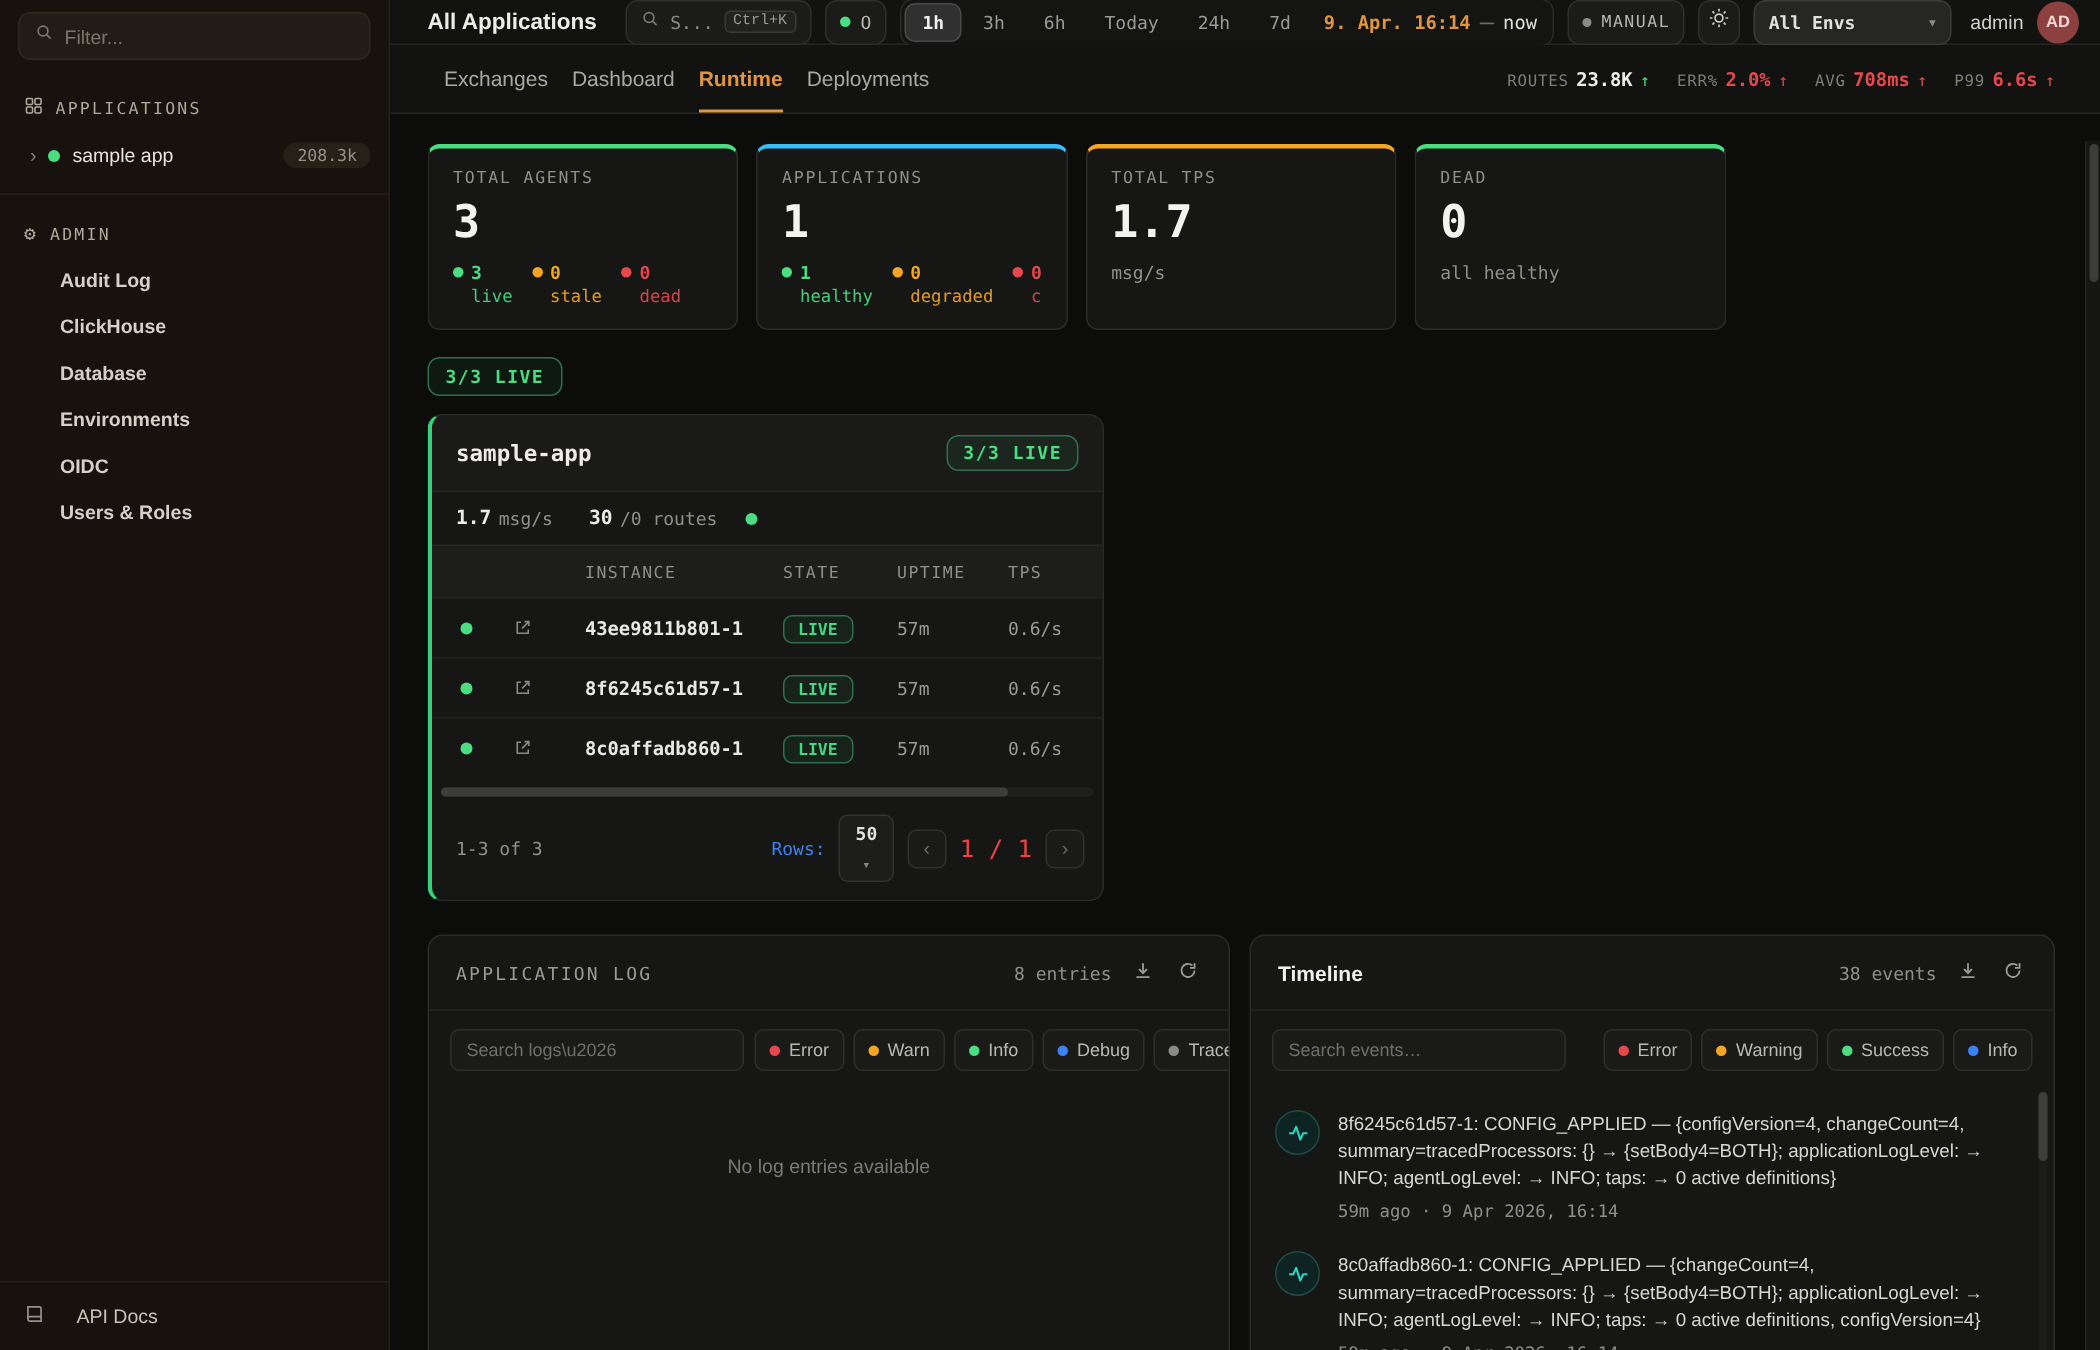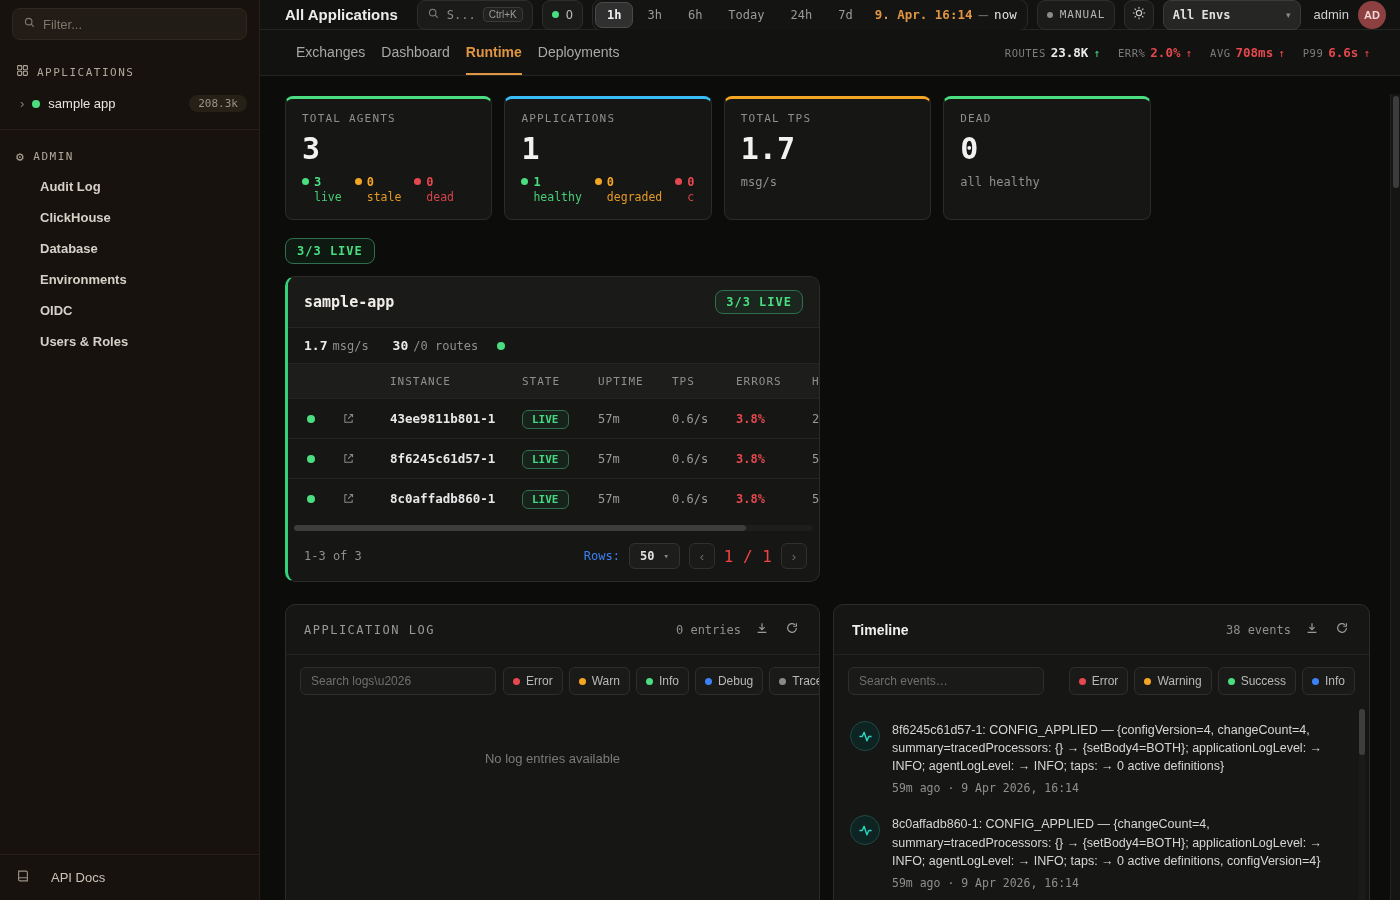--- a/index.html
+++ b/index.html
@@ -27,21 +27,21 @@
   .sb-divider { height:1px; background:#282018; margin:10px 0; }
   .sb-admin-item { padding:8px 16px 8px 40px; font-size:13px; font-weight:600; color:#d6d1c8; cursor:pointer; }
   .sb-footer { margin-top:auto; border-top:1px solid #282018; padding:14px 16px; display:flex; align-items:center; gap:21px; color:#c9c3b8; font-size:13px; cursor:pointer; }
 
   
   .main { flex:1; display:flex; flex-direction:column; position:relative; min-width:0; }
   .topbar { height:30px; background:#121211; border-bottom:1px solid #242423; display:flex; align-items:center; gap:9px; padding:0 14px 0 25px; flex-shrink:0; }
   .page-title { font-size:15px; font-weight:700; color:#ececec; margin-right:10px; white-space:nowrap; }
   .hbtn { height:30px; background:#1b1b1a; border:1px solid #2e2e2d; border-radius:8px; display:flex; align-items:center; gap:7px; padding:0 9px; cursor:pointer; color:#b5b5b5; }
   .topbar-search .s-text { font-family:"DejaVu Sans Mono", monospace; font-size:12px; color:#8a8a8a; }
-  .kbd { border:1px solid #3a3a3a; background:#222221; border-radius:4px; padding:1px 5px; font-family:Liberation Sans, sans-serif; font-size:10px; color:#9a9a9a; }
+  .kbd { border:1px solid #3a3a3a; background:#222221; border-radius:4px; padding:1px 5px; font-family:Liberation Mono, monospace; font-size:10px; color:#9a9a9a; }
   .online-pill .o-text { font-family:"DejaVu Sans Mono", monospace; font-size:12px; color:#b8b8b8; }
   .range-group { display:flex; align-items:center; background:#141413; border:1px solid #2a2a29; border-radius:9px; padding:2px 6px 2px 2px; gap:2px; }
   .range-btn { height:26px; padding:0 11px; border:1px solid transparent; background:transparent; border-radius:7px; color:#9a9a9a; font-family:"DejaVu Sans Mono", monospace; font-size:12px; cursor:pointer; }
   .range-btn.active { background:#303030; border-color:#4a4a4a; color:#f0f0f0; font-weight:700; }
   .dt-text { font-family:"DejaVu Sans Mono", monospace; font-size:12.5px; font-weight:700; color:#e09543; margin-left:8px; white-space:nowrap; }
   .dt-dash { color:#6a6a6a; margin:0 4px; font-family:"DejaVu Sans Mono", monospace; }
   .dt-now { font-family:"DejaVu Sans Mono", monospace; font-size:12.5px; color:#e0e0e0; padding-right:4px; }
   .manual-btn { margin-left:auto; }
   .manual-btn .m-text { font-family:"DejaVu Sans Mono", monospace; font-size:11px; letter-spacing:1px; color:#b5b5b5; }
   .m-dot { width:6px; height:6px; border-radius:50%; background:#8a8a8a; }
@@ -79,21 +79,21 @@
   .bk .dot { width:7px; height:7px; margin-top:3px; }
   .bk-col { display:flex; flex-direction:column; line-height:1.3; font-family:"DejaVu Sans Mono", monospace; }
   .bk-count { font-size:12px; font-weight:700; }
   .bk-label { font-size:11.5px; opacity:0.92; }
   .c-green { color:#4ade80; } .c-yellow { color:#f5a524; } .c-red { color:#e5484d; }
 
   .live-row { margin-bottom:12px; }
   .live-badge { display:inline-block; border:1px solid #2f6f4f; color:#4ade80; background:rgba(34,197,94,0.07); font-family:"DejaVu Sans Mono", monospace; font-size:12px; font-weight:700; letter-spacing:1px; padding:5px 11px; border-radius:8px; }
 
   
-  .app-card { width:535px; background:#161615; border:1px solid #2b2b2a; border-left:3px solid #34d27b; border-radius:10px; margin-bottom:22px; overflow:hidden; }
+  .app-card { width:451px; background:#161615; border:1px solid #2b2b2a; border-left:3px solid #34d27b; border-radius:10px; margin-bottom:22px; overflow:hidden; }
   .app-head { display:flex; align-items:center; justify-content:space-between; padding:13px 16px; background:#1a1a19; border-bottom:1px solid #262625; }
   .app-name { font-family:"DejaVu Sans Mono", monospace; font-size:15px; font-weight:700; color:#f0ede8; }
   .app-sub { display:flex; align-items:center; gap:5px; padding:10px 16px; border-bottom:1px solid #262625; font-family:"DejaVu Sans Mono", monospace; }
   .sub-strong { font-size:13px; font-weight:700; color:#ececec; }
   .sub-dim { font-size:12px; color:#8f8f8f; }
   .sub-gap { width:14px; }
   .app-sub .dot { margin-left:14px; }
   .tbl-wrap { overflow:hidden; }
   .trow { display:grid; grid-template-columns:46px 56px 132px 76px 74px 64px 76px 70px; width:594px; align-items:center; }
   .thead { background:#1d1d1c; height:34px; font-family:"DejaVu Sans Mono", monospace; font-size:11px; letter-spacing:1px; color:#8f8f8f; }
@@ -103,21 +103,21 @@
   .td-instance { font-size:12.5px; font-weight:700; color:#e8e8e8; }
   .live-pill { display:inline-block; border:1px solid #2f6f4f; color:#45d883; background:rgba(34,197,94,0.08); border-radius:6px; padding:2px 9px; font-size:11px; font-weight:700; }
   .td-dim { font-size:12px; color:#9a9a9a; }
   .td-err { font-size:12px; font-weight:700; color:#e5484d; }
   .hscroll { margin:7px 6px 2px; height:6px; background:#1e1e1d; border-radius:3px; position:relative; }
   .hscroll .thumb { position:absolute; left:0; top:0; height:6px; width:87%; background:#3d3d3d; border-radius:3px; cursor:grab; }
   .app-foot { display:flex; align-items:center; padding:10px 12px 12px 16px; font-family:"DejaVu Sans Mono", monospace; }
   .foot-range { font-size:12px; color:#8f8f8f; }
   .foot-right { margin-left:auto; display:flex; align-items:center; gap:9px; }
   .rows-label { font-size:12px; color:#3b82f6; }
-  .rows-select { display:flex; align-items:center; gap:9px; border:1px solid #333332; background:#1d1d1c; border-radius:6px; padding:5px 10px; cursor:pointer; }
+  .rows-select { display:flex; align-items:center; gap:9px; border:1px solid #333332; background:#1d1d1c; border-radius:6px; padding:5px 10px; cursor:pointer;flex-direction:column; }
   .rows-select .r-val { font-size:12px; font-weight:700; color:#e0e0e0; }
   .pg-btn { width:26px; height:26px; border:1px solid #303030; background:#1a1a19; border-radius:6px; color:#6a6a6a; font-size:13px; display:flex; align-items:center; justify-content:center; cursor:pointer; }
   .pg-info { font-size:16px; color:#ef4444; }
 
   
   .bottom-row { display:flex; gap:13px; align-items:flex-start; }
   .panel { background:#161615; border:1px solid #2b2b2a; border-radius:10px 10px 0 0; height:420px; overflow:hidden; position:relative; }
   .log-panel { width:535px; flex-shrink:0; }
   .timeline-panel { flex:1; }
   .panel-head { display:flex; align-items:center; padding:14px 18px; border-bottom:1px solid #242423; }
@@ -473,21 +473,21 @@
         </div>
       </div>
     </section>
 
     <div class="bottom-row">
 
       <section class="panel log-panel">
         <div class="panel-head">
           <span class="log-title">APPLICATION LOG</span>
           <div class="head-right">
-            <span class="entries">0 entries</span>
+            <span class="entries">8 entries</span>
             <button class="mini-icon-btn">
                 <span><svg viewBox="0 0 16 16" width="14" height="14" fill="none" stroke="#9a9a9a" stroke-width="1.4">
                     <path d="M8 2.5v7"></path>
                     <path d="M5 7l3 3 3-3"></path>
                     <path d="M3 13h10"></path>
                   </svg></span>
               </button>
             <button class="mini-icon-btn">
                 <span><svg viewBox="0 0 16 16" width="14" height="14" fill="none" stroke="#9a9a9a" stroke-width="1.4">
                     <path d="M13 8a5 5 0 1 1-1.7-3.8"></path>

